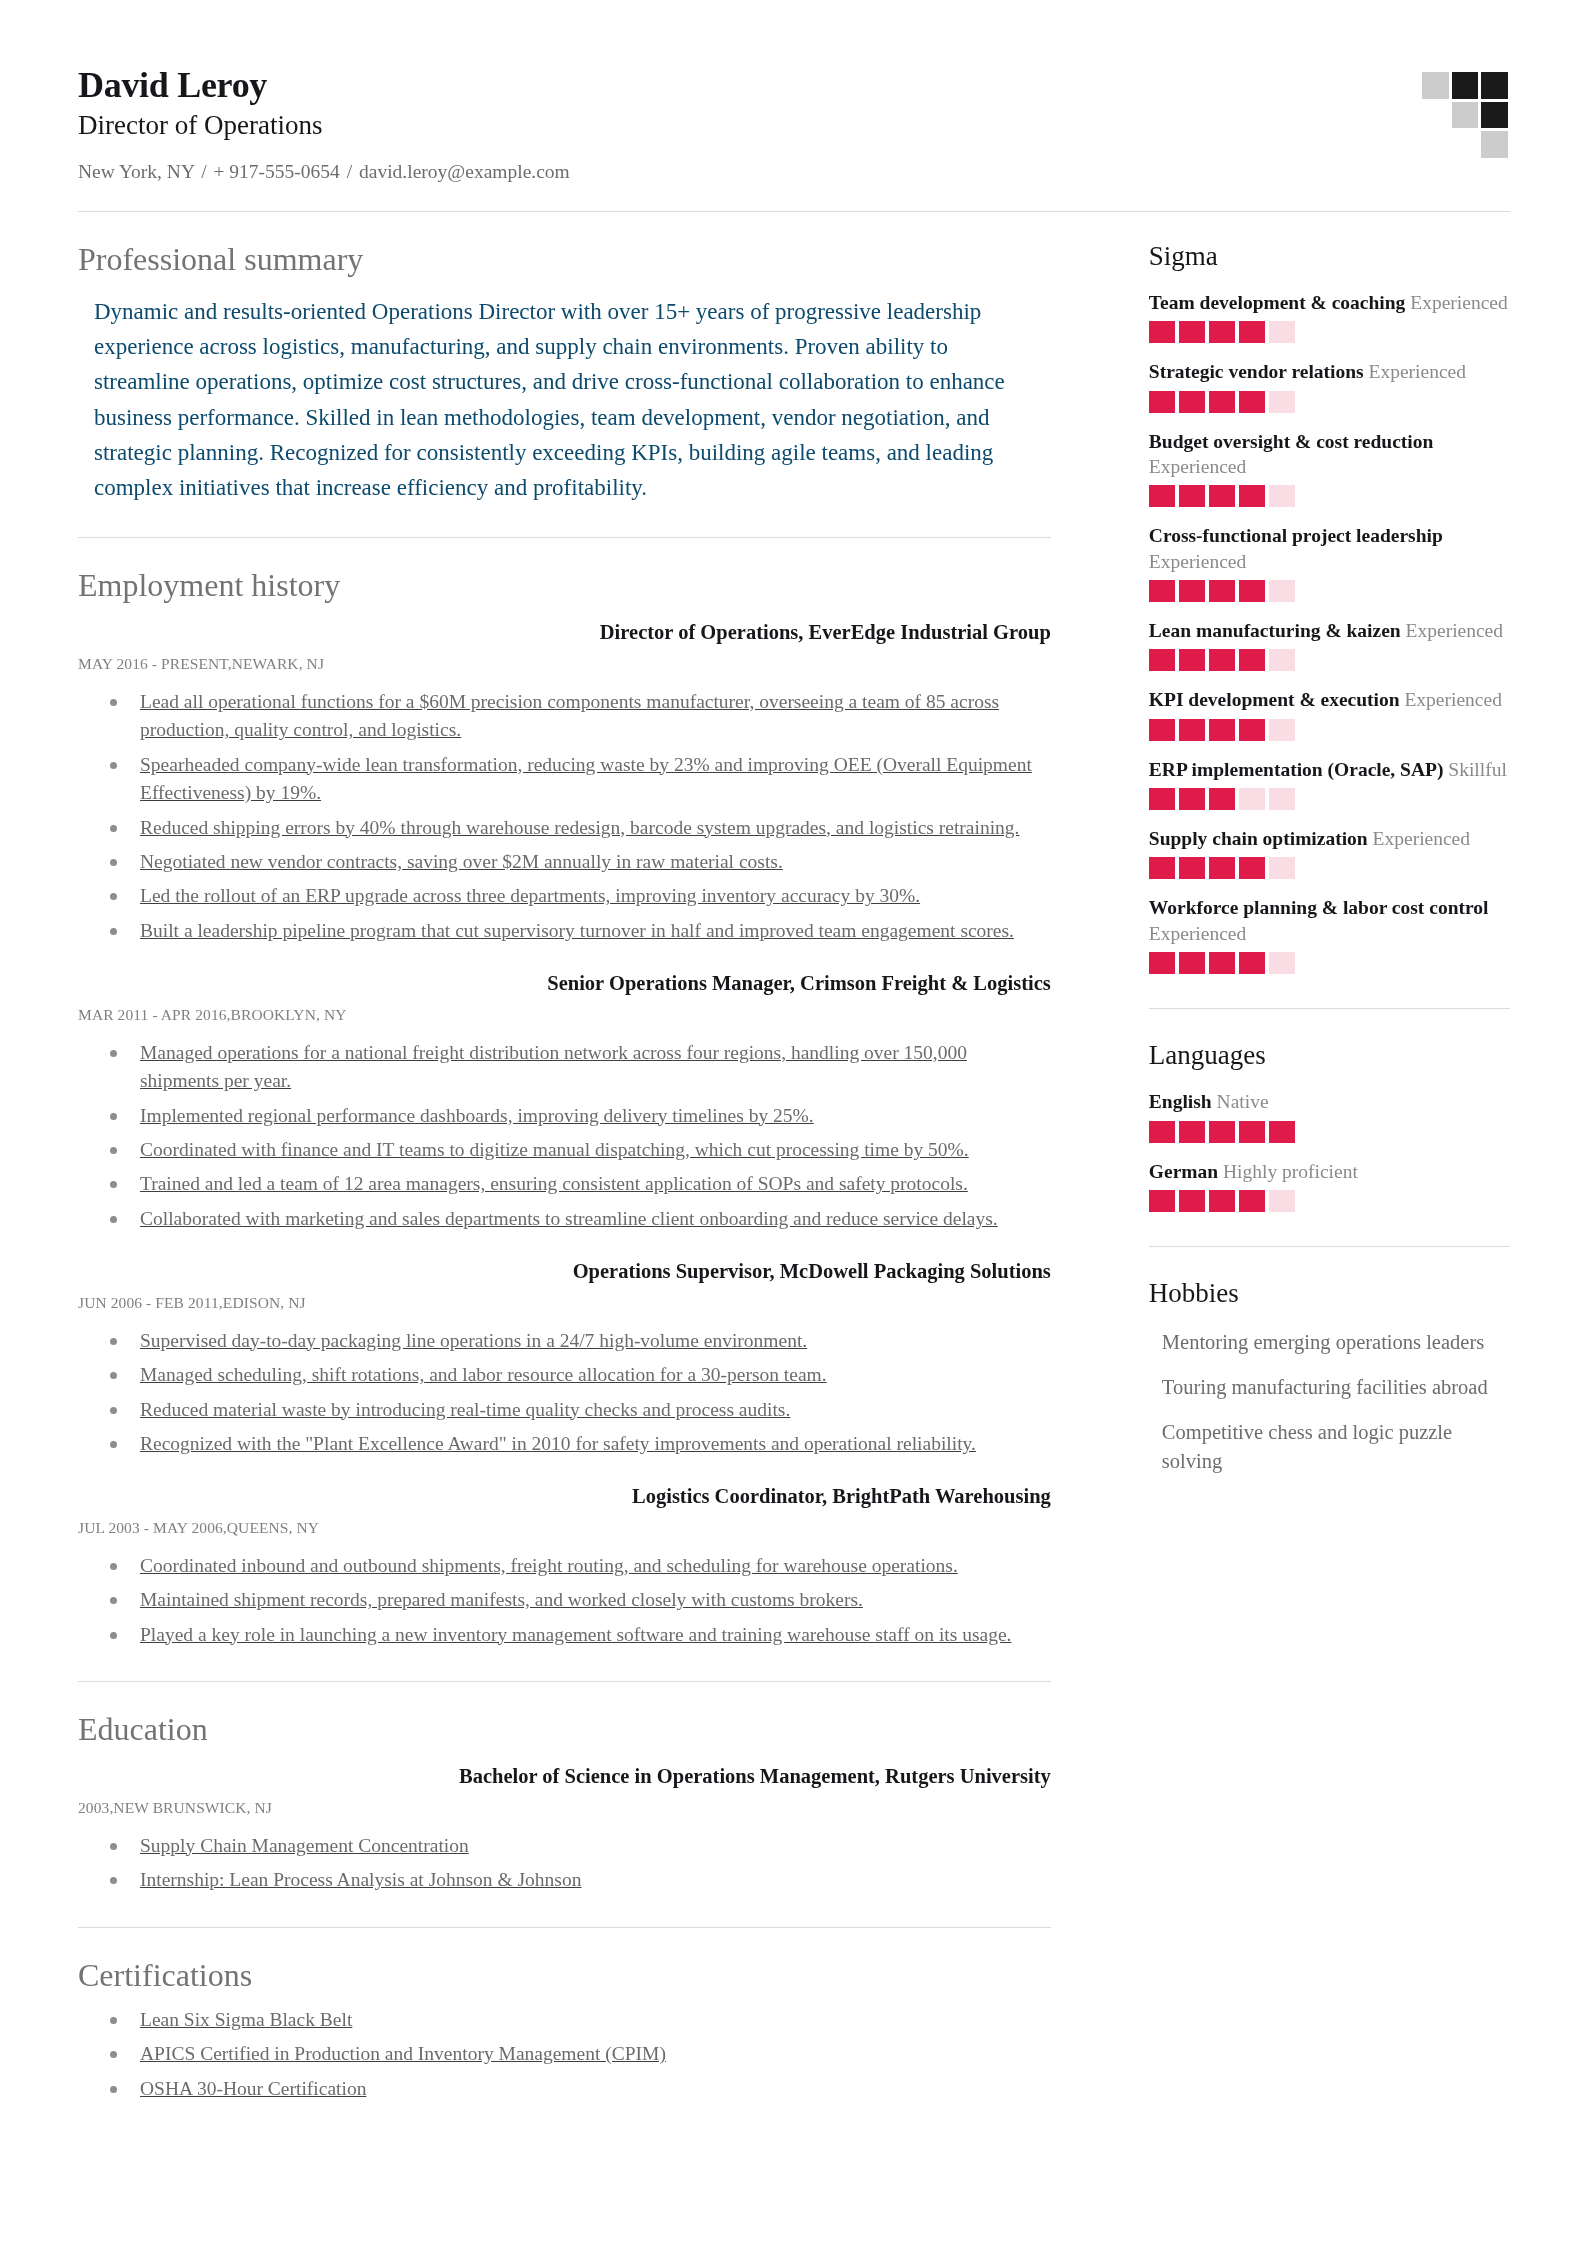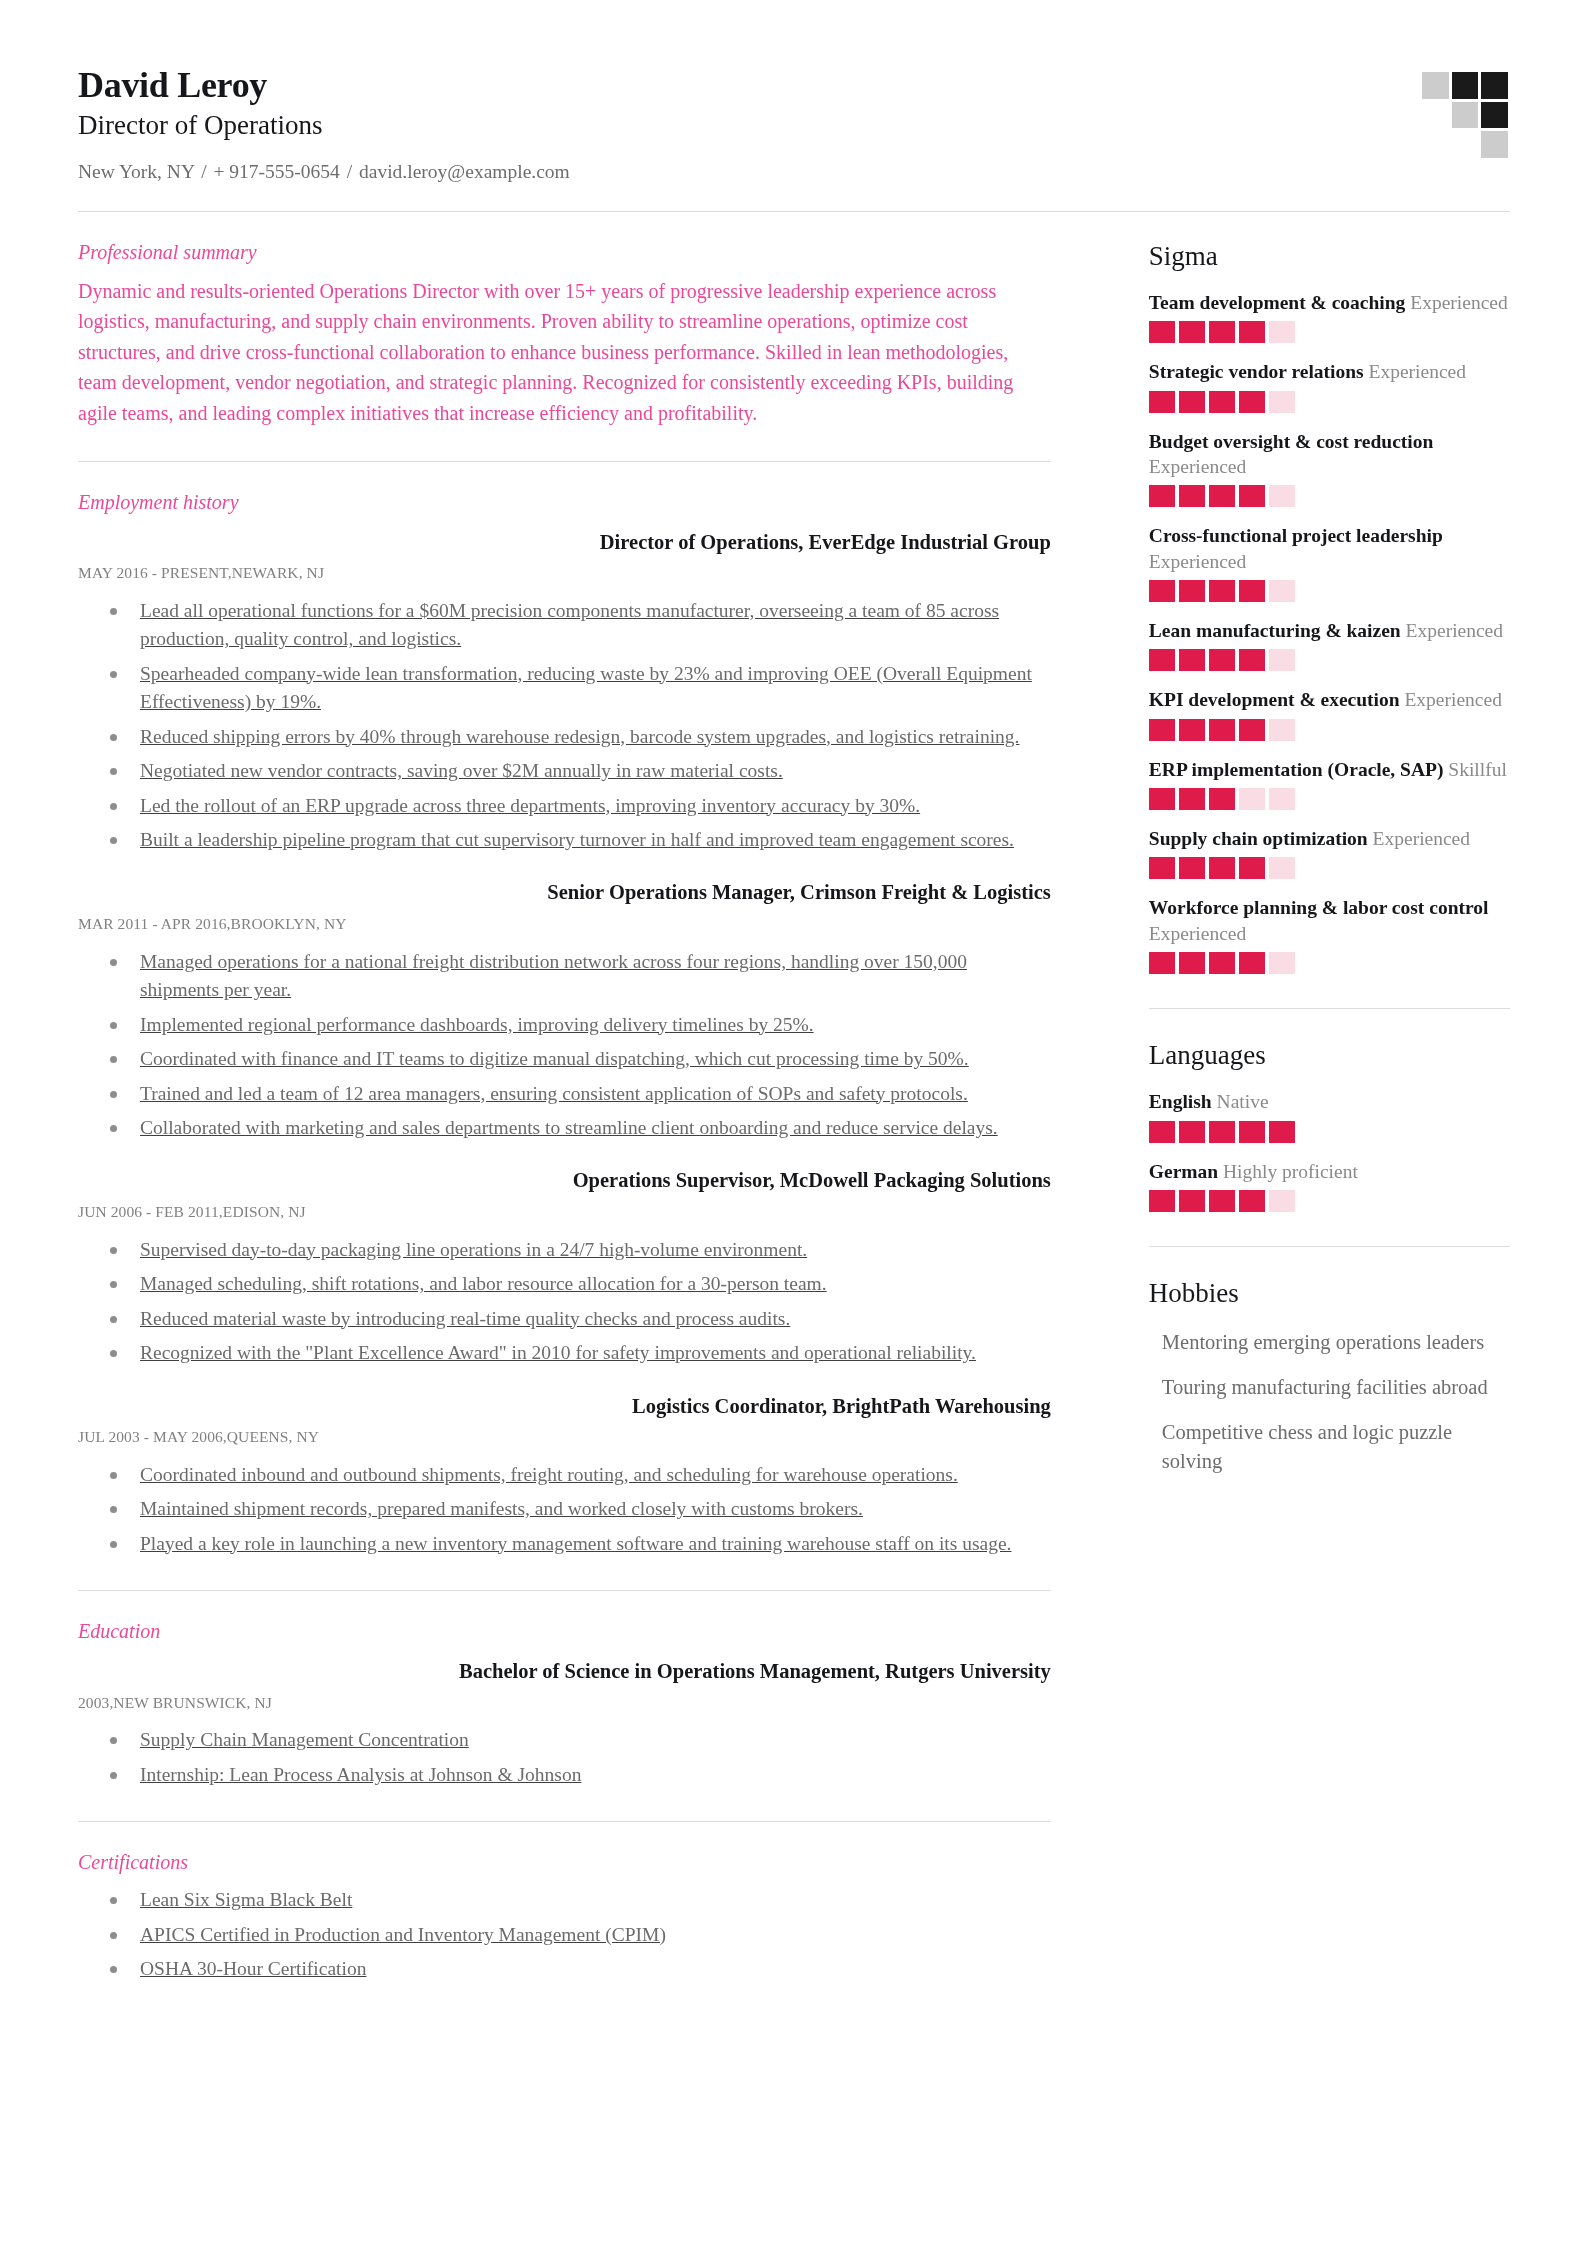--- a/index.html
+++ b/index.html
@@ -86,37 +86,36 @@
   }
   .side-col {
     width: 420px;
     box-sizing: border-box;
     padding-left: 58px;
     padding-top: 28px;
   }
 
   .section { padding-top: 28px; }
   .section-title {
-    font-size: 20px;
-    color: #ec4899;
+    font-size: 32px;
+    color: #737373;
     margin: 0 0 12px 0;
     line-height: 1.2;
     font-weight: normal;
-    font-style: italic;
   }
   .divider {
     border: 0;
     border-top: 1px solid #dcdcdc;
     margin: 32px 0 0 0;
   }
   .summary-text {
-    font-size: 20px;
+    font-size: 23px;
     line-height: 1.53;
-    color: #ec4899;
-    margin: 0;
+    color: #0c4a6e;
+    margin: 16px;
     padding-right: 8px;
   }
 
   
   .entry { margin-top: 26px; }
   .entry:first-of-type { margin-top: 16px; }
   .entry-title {
     font-size: 20.5px;
     font-weight: bold;
     color: #16171a;

